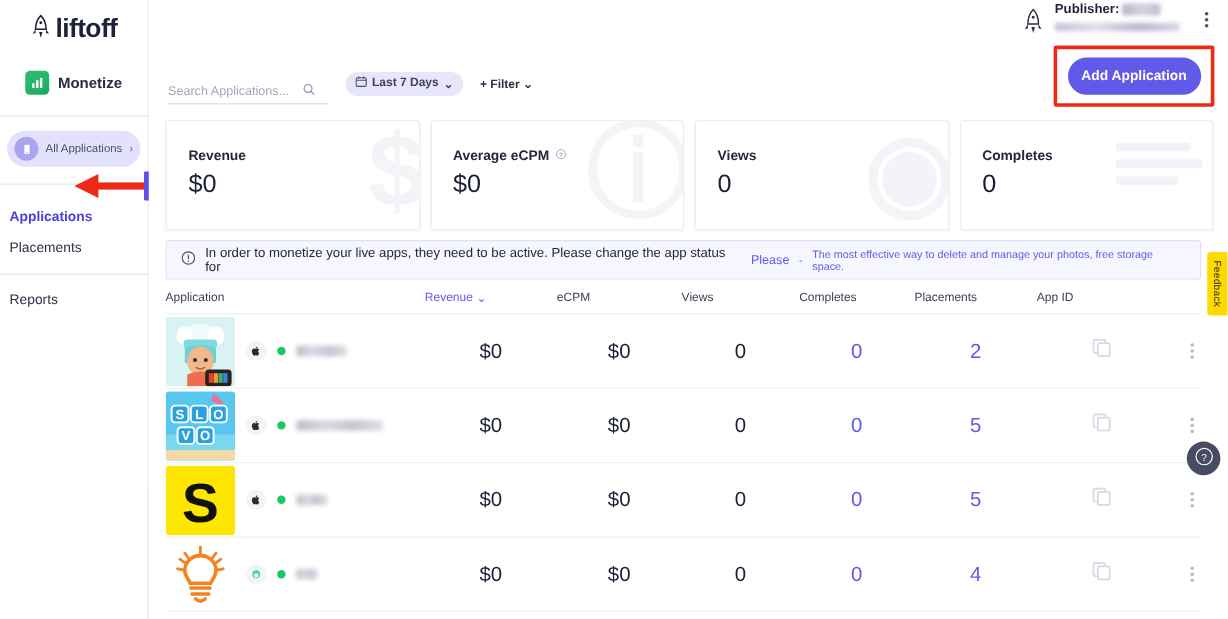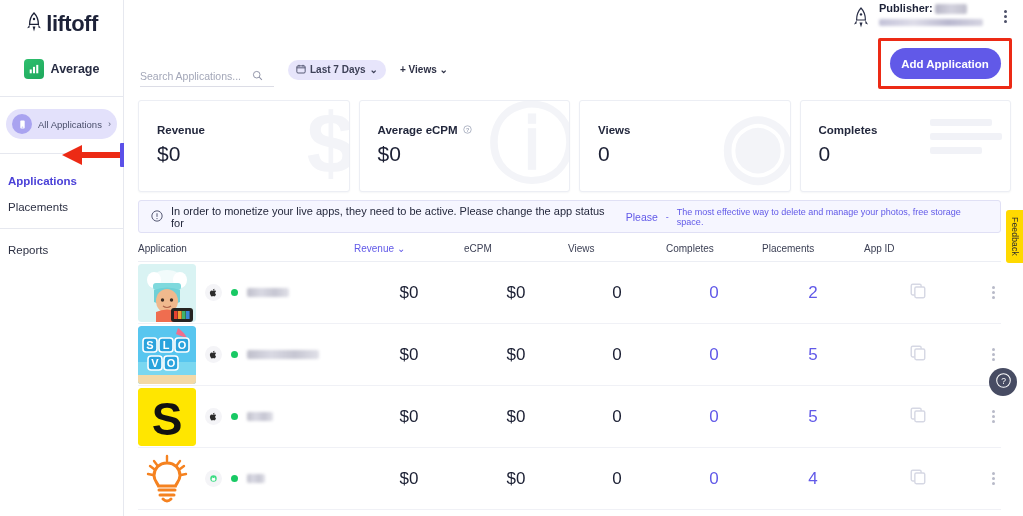--- a/index.html
+++ b/index.html
@@ -258,21 +258,21 @@
     </div>
 
     <div class="monetize-row">
       <span class="monetize-badge">
         <svg viewBox="0 0 14 14" width="12" height="12">
           <rect x="2" y="7.5" width="2.4" height="4.5" fill="#fff"></rect>
           <rect x="5.8" y="4.5" width="2.4" height="7.5" fill="#fff"></rect>
           <rect x="9.6" y="2.2" width="2.4" height="9.8" fill="#fff"></rect>
         </svg>
       </span>
-      <span class="monetize-label">Average</span>
+      <span class="monetize-label">Monetize</span>
     </div>
 
     <div class="sidebar-sep"></div>
 
     <div class="all-apps-chip">
       <span class="all-apps-ico">
         <svg viewBox="0 0 14 14" width="11" height="11">
           <rect x="4.2" y="2" width="5.6" height="10" rx="1.1" fill="#fff"></rect>
           <rect x="5.9" y="10" width="2.2" height="0.8" rx="0.4" fill="#a9a3f0"></rect>
         </svg>
@@ -354,21 +354,21 @@
             <line x1="1" y1="4.6" x2="11" y2="4.6" stroke="#4b4f6a" stroke-width="1.1"></line>
             <line x1="3.6" y1="1" x2="3.6" y2="3.2" stroke="#4b4f6a" stroke-width="1.1"></line>
             <line x1="8.4" y1="1" x2="8.4" y2="3.2" stroke="#4b4f6a" stroke-width="1.1"></line>
           </svg>
         </span>
         <span>Last 7 Days</span>
         <span>⌄</span>
       </div>
 
       <div class="filter-btn">
-        <span>+ Views</span>
+        <span>+ Filter</span>
         <span>⌄</span>
       </div>
     </div>
 
     <div class="cards">
 
       <div class="card">
         <div class="card-wm">$</div>
         <div class="card-label">
           <span>Revenue</span>

